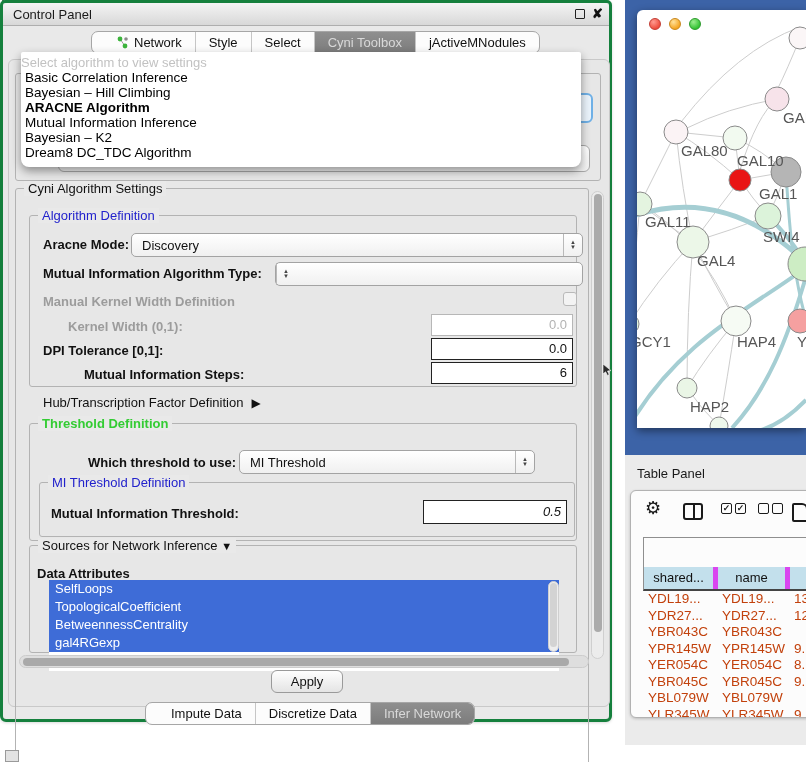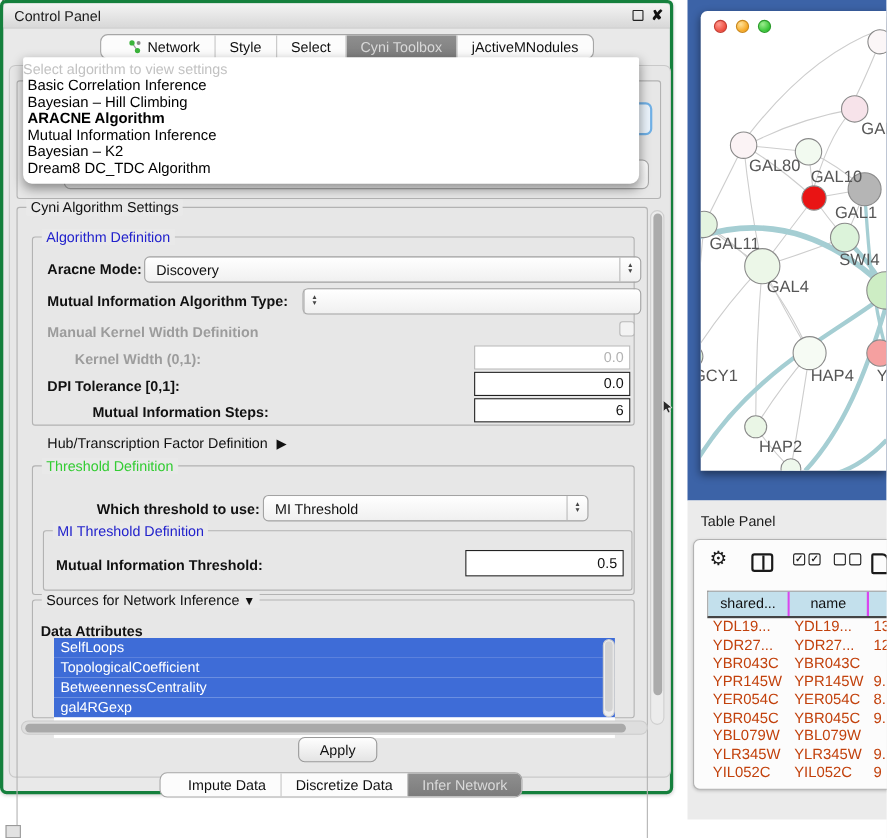--- a/index.html
+++ b/index.html
@@ -86,21 +86,21 @@
   #cols-icon { left:52px; width:20px; height:17px; border:2px solid #1a1a1a; border-radius:3px; }
   #cols-icon div { position:absolute; left:8px; top:0; width:2px; height:13px; background:#1a1a1a; }
   .cb-pair { display:flex; gap:3px; }
   #checked-pair { left:90px; }
   #unchecked-pair { left:127px; }
   .mini-cb { width:11px; height:11px; border:1.5px solid #1a1a1a; border-radius:2px; font-size:9px; line-height:9px; text-align:center; color:#1a1a1a; font-weight:bold; }
   #page-icon { left:161px; width:16px; height:19px; border:2px solid #1a1a1a; border-radius:2px 6px 2px 2px; }
   #grid { position:absolute; left:12px; top:46px; width:220px; }
   #grid-header { display:grid; grid-template-columns:74px 72px 80px; border:1px solid #8f8f8f; border-bottom:2px solid #444; }
   .th { background:#c3e0ec; font-size:13px; color:#111; text-align:center; height:22px; line-height:22px;
-    border-right:2px solid #d946ef; overflow:hidden; }
+    border-right:5px solid #d946ef; overflow:hidden;margin-top:29px; }
   .tr { display:grid; grid-template-columns:74px 72px 80px; height:16.5px; }
   .td { font-size:13.5px; color:#c2410c; padding-left:5px; line-height:16.5px; white-space:nowrap; overflow:hidden; }
 
   #corner-box { position:absolute; left:5px; top:750px; width:14px; height:12px; border:1.5px solid #9a9a9a; background:#e2e2e2; }
   #tl-tick { position:absolute; left:2px; top:0; width:2px; height:5px; background:#666; }
   #cursor { position:absolute; left:603px; top:364px; z-index:60; }
 </style>
 </head>
 <body>
 
@@ -184,35 +184,35 @@
   <label class="row-label" style="left:40px; top:340px;">DPI Tolerance [0,1]:</label>
   <div class="field enabled" style="left:428px; top:335px; width:142px; height:22px; line-height:19px;">0.0</div>
   <label class="row-label" style="left:40px; top:364px;padding-left:41px;">Mutual Information Steps:</label>
   <div class="field enabled" style="left:428px; top:359px; width:142px; height:22px; line-height:19px;">6</div>
 
   <label class="row-label" style="left:40px; top:392px; font-weight:normal;">
     <span>Hub/Transcription Factor Definition</span><span class="tri">▶</span>
   </label>
 
   <div class="groupbox" style="left:26px; top:420px; width:548px; height:118px;">
-    <span class="group-title" style="color:#33cc33;">Threshold Definition</span>
+    <span class="group-title" style="color:#33cc33;font-weight:bold;">Threshold Definition</span>
   </div>
   <label class="row-label" style="left:85px; top:452px;">Which threshold to use:</label>
   <div class="combo" style="left:236px; top:447px; width:296px;">
     <span class="val">MI Threshold</span>
     <span class="stepper">
         <span>▲</span>
         <span>▼</span>
       </span>
   </div>
   <div class="groupbox" style="left:36px; top:479px; width:536px; height:55px;">
     <span class="group-title" style="color:#2222cc;">MI Threshold Definition</span>
   </div>
   <label class="row-label" style="left:48px; top:503px;">Mutual Information Threshold:</label>
-  <div class="field enabled" style="left:420px; top:497px; width:144px; height:24px; line-height:21px;">0.5</div>
+  <div class="field enabled" style="left:420px; top:497px; width:144px; height:24px; line-height:21px;font-style:italic;">0.5</div>
 
   <div class="groupbox" style="left:26px; top:542px; width:548px; height:108px;">
     <span class="group-title"><span>Sources for Network Inference</span> <span style="font-size:11px;">▼</span></span>
   </div>
   <label class="row-label" style="left:34px; top:563px;">Data Attributes</label>
   <div id="attr-list">
       <div class="attr-item" style="background: rgb(62, 108, 215);">SelfLoops</div>
       <div class="attr-item" style="background: rgb(62, 108, 215);">TopologicalCoefficient</div>
       <div class="attr-item" style="background: rgb(62, 108, 215);">BetweennessCentrality</div>
       <div class="attr-item" style="background: rgb(62, 108, 215);">gal4RGexp</div>

